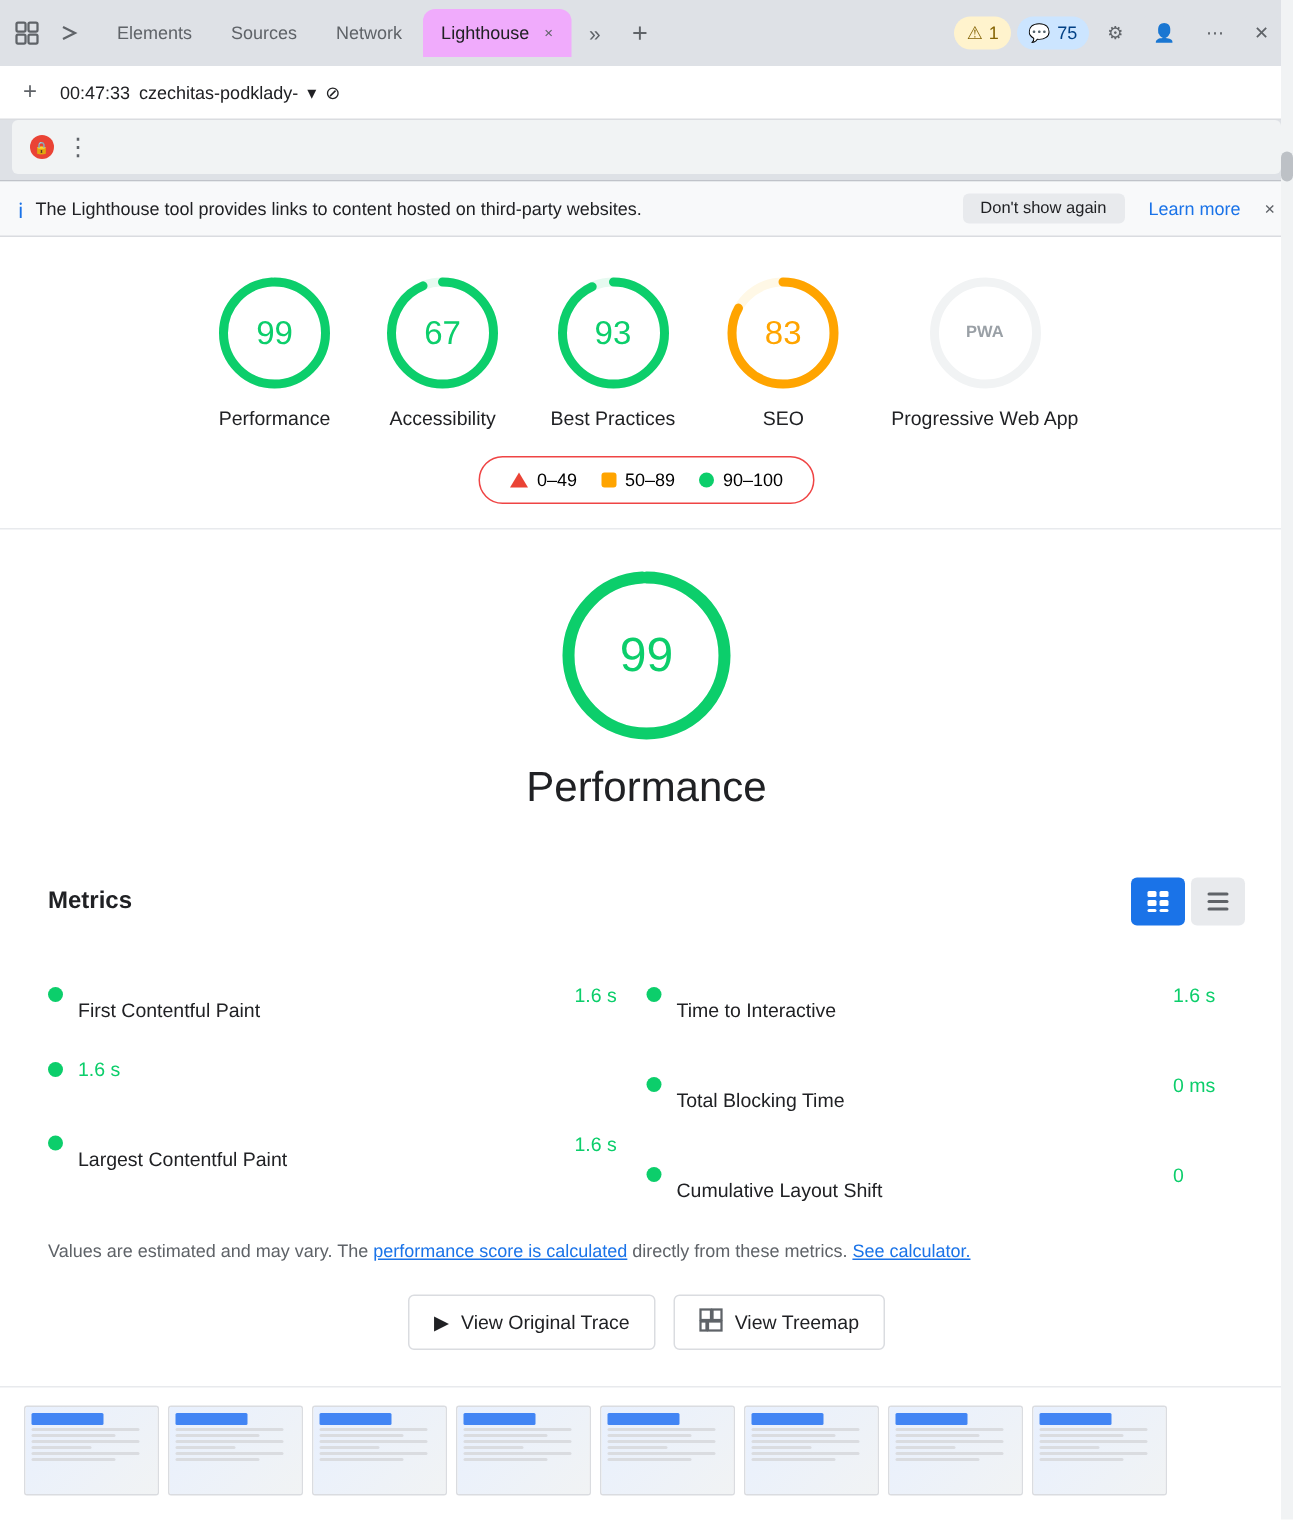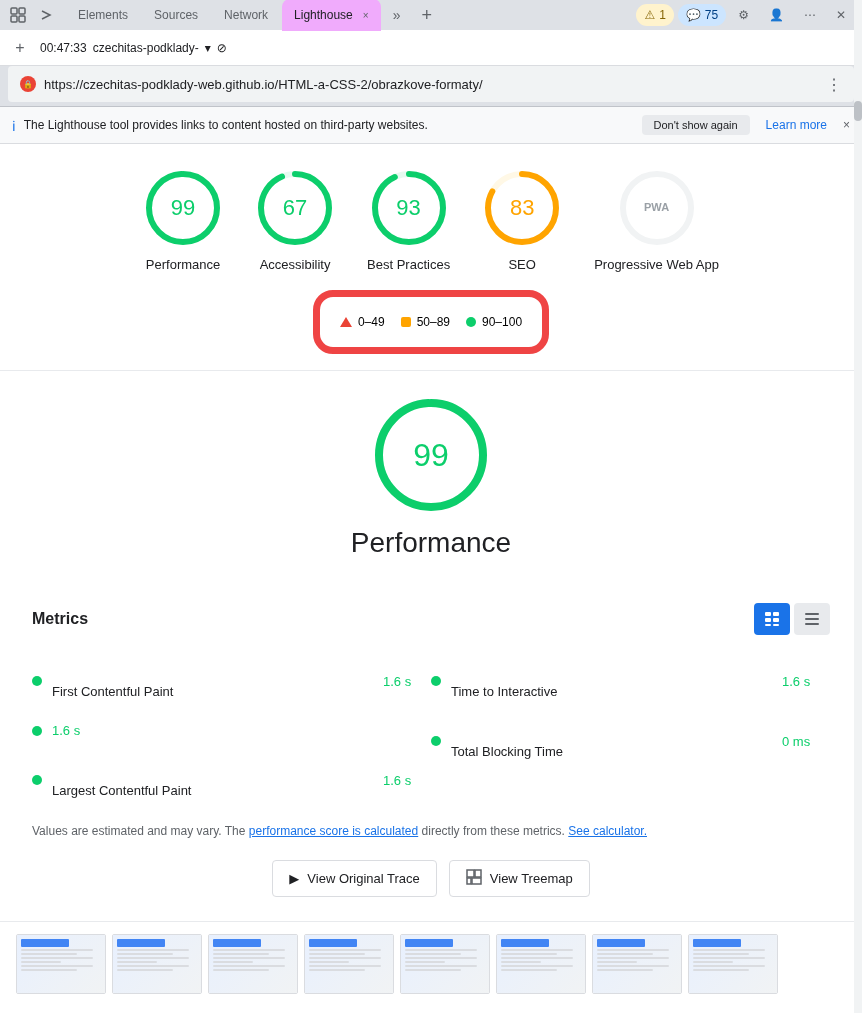--- a/index.html
+++ b/index.html
@@ -1,20 +1,20 @@
 <!DOCTYPE html>
 <html><head>
   <meta charset="utf-8">
   <style>
     * { box-sizing: border-box; margin: 0; padding: 0; }
     body { font-family: -apple-system, BlinkMacSystemFont, 'Segoe UI', Arial, sans-serif; font-size: 13px; background: #fff; width: 862px; overflow-x: hidden; }
 
     
     .browser-chrome { background: #dee1e6; border-bottom: 1px solid #c0c3c9; }
-    .tab-bar { display: flex; align-items: center; height: 30px; padding: 0 8px; gap: 2px; }
+    .tab-bar { display: flex; align-items: center; height: 44px; padding: 0 8px; gap: 2px; }
     .tab-icons { display: flex; gap: 8px; margin-right: 8px; }
     .tab-icon-btn { width: 20px; height: 20px; display: flex; align-items: center; justify-content: center; cursor: pointer; color: #5f6368; font-size: 14px; }
     .tab { display: flex; align-items: center; height: 32px; padding: 0 12px; border-radius: 8px 8px 0 0; font-size: 12px; cursor: pointer; gap: 6px; color: #5f6368; background: transparent; }
     .tab.active { background: #f0abfc; color: #202124; border-bottom: none; justify-content: flex-end; }
     .tab .tab-close { font-size: 10px; color: #5f6368; margin-left: 4px; }
     .tab-more { width: 28px; height: 28px; display: flex; align-items: center; justify-content: center; color: #5f6368; font-size: 14px; cursor: pointer; }
     .tab-new { width: 28px; height: 28px; display: flex; align-items: center; justify-content: center; color: #5f6368; font-size: 18px; cursor: pointer; }
     .tab-spacer { flex: 1; }
     .browser-actions { display: flex; align-items: center; gap: 4px; }
     .action-btn { display: flex; align-items: center; gap: 4px; padding: 4px 8px; border-radius: 4px; cursor: pointer; font-size: 12px; color: #5f6368; background: #dee1e6; border: none; }
@@ -43,21 +43,21 @@
 
     
     .scores-section { display: flex; flex-direction: column; align-items: center; padding: 24px 0 16px; border-bottom: 1px solid #e8eaed; }
     .scores-row { display: flex; align-items: center; justify-content: center; gap: 32px; }
     .score-item { display: flex; flex-direction: column; align-items: center; gap: 8px; }
     .score-circle { position: relative; width: 80px; height: 80px; }
     .score-circle svg { transform: rotate(-90deg); }
     .score-circle .score-num { position: absolute; top: 50%; left: 50%; transform: translate(-50%, -50%); font-size: 22px; font-weight: 500; }
     .score-label { font-size: 13px; color: #202124; text-align: center; line-height: 1.4; }
 
-    .legend { display: flex; align-items: center; gap: 16px; margin-top: 16px; border: 7px solid #ef4444; border-radius: 20px; padding: 18px 20px; }
+    .legend { display: flex; align-items: center; gap: 16px; margin-top: 16px; border: 1px solid #ef4444; border-radius: 20px; padding: 8px 20px; }
     .legend-item { display: flex; align-items: center; gap: 6px; font-size: 12px; }
     .legend-dot { width: 10px; height: 10px; border-radius: 50%; }
     .legend-triangle { width: 0; height: 0; border-left: 6px solid transparent; border-right: 6px solid transparent; border-bottom: 10px solid #ea4335; }
     .legend-square { width: 10px; height: 10px; border-radius: 2px; }
 
     
     .perf-section { padding: 24px 32px; border-bottom: 1px solid #e8eaed; display: flex; flex-direction: column; align-items: center; }
     .perf-circle { position: relative; width: 120px; height: 120px; margin-bottom: 12px; }
     .perf-circle svg { transform: rotate(-90deg); }
     .perf-circle .score-num { position: absolute; top: 50%; left: 50%; transform: translate(-50%, -50%); font-size: 32px; font-weight: 400; color: #0cce6b; }
@@ -154,21 +154,20 @@
     <div class="time-display">
       <span>00:47:33</span>
       <span>czechitas-podklady-</span>
       <span>▾</span>
       <span>⊘</span>
     </div>
   </div>
 
   <div class="url-bar">
     <div class="url-favicon">🔒</div>
-    <div class="url-text">https://czechitas-podklady-web.github.io/HTML-a-CSS-2/obrazkove-formaty/</div>
     <div class="url-menu">⋮</div>
   </div>
 </div>
 
 <div class="notification-bar">
   <span class="notif-icon">ℹ</span>
   <span class="notif-text">The Lighthouse tool provides links to content hosted on third-party websites.</span>
   <button class="notif-btn">Don't show again</button>
   <a class="learn-more" href="#">Learn more</a>
   <span class="notif-close">×</span>
@@ -307,20 +306,25 @@
           <div class="metric-row">
             <div class="metric-dot"></div>
             <span class="metric-name">Time to Interactive</span>
             <span class="metric-value">1.6 s</span>
           </div>
           <div class="metric-row">
             <div class="metric-dot"></div>
             <span class="metric-name">Total Blocking Time</span>
             <span class="metric-value">0 ms</span>
           </div>
+          <div class="metric-row">
+            <div class="metric-dot"></div>
+            <span class="metric-name">Cumulative Layout Shift</span>
+            <span class="metric-value">0</span>
+          </div>
         </div>
       </div>
 
       <div class="metrics-note">
         <span>Values are estimated and may vary. The</span>
         <a href="#"> performance score is calculated</a>
         <span>directly from these metrics.</span>
         <a href="#"> See calculator.</a>
       </div>
     </div>

